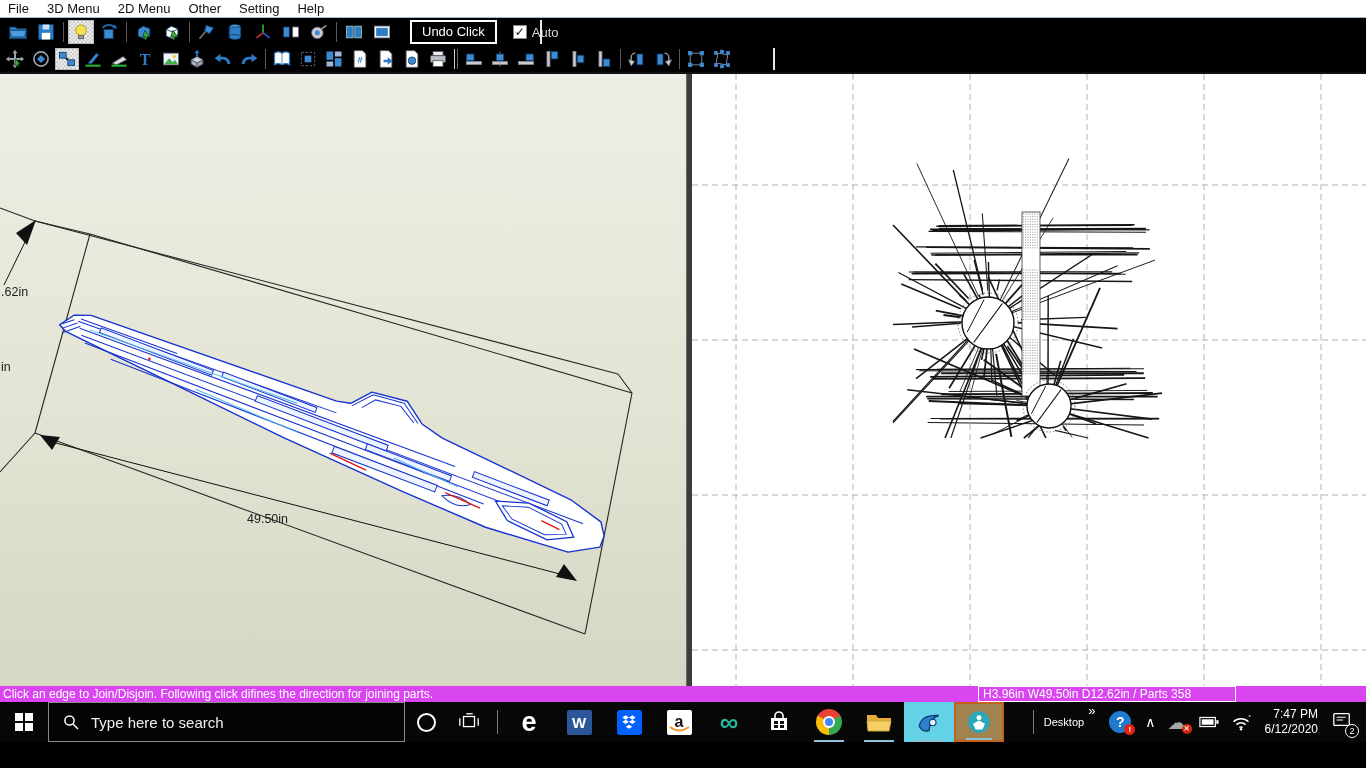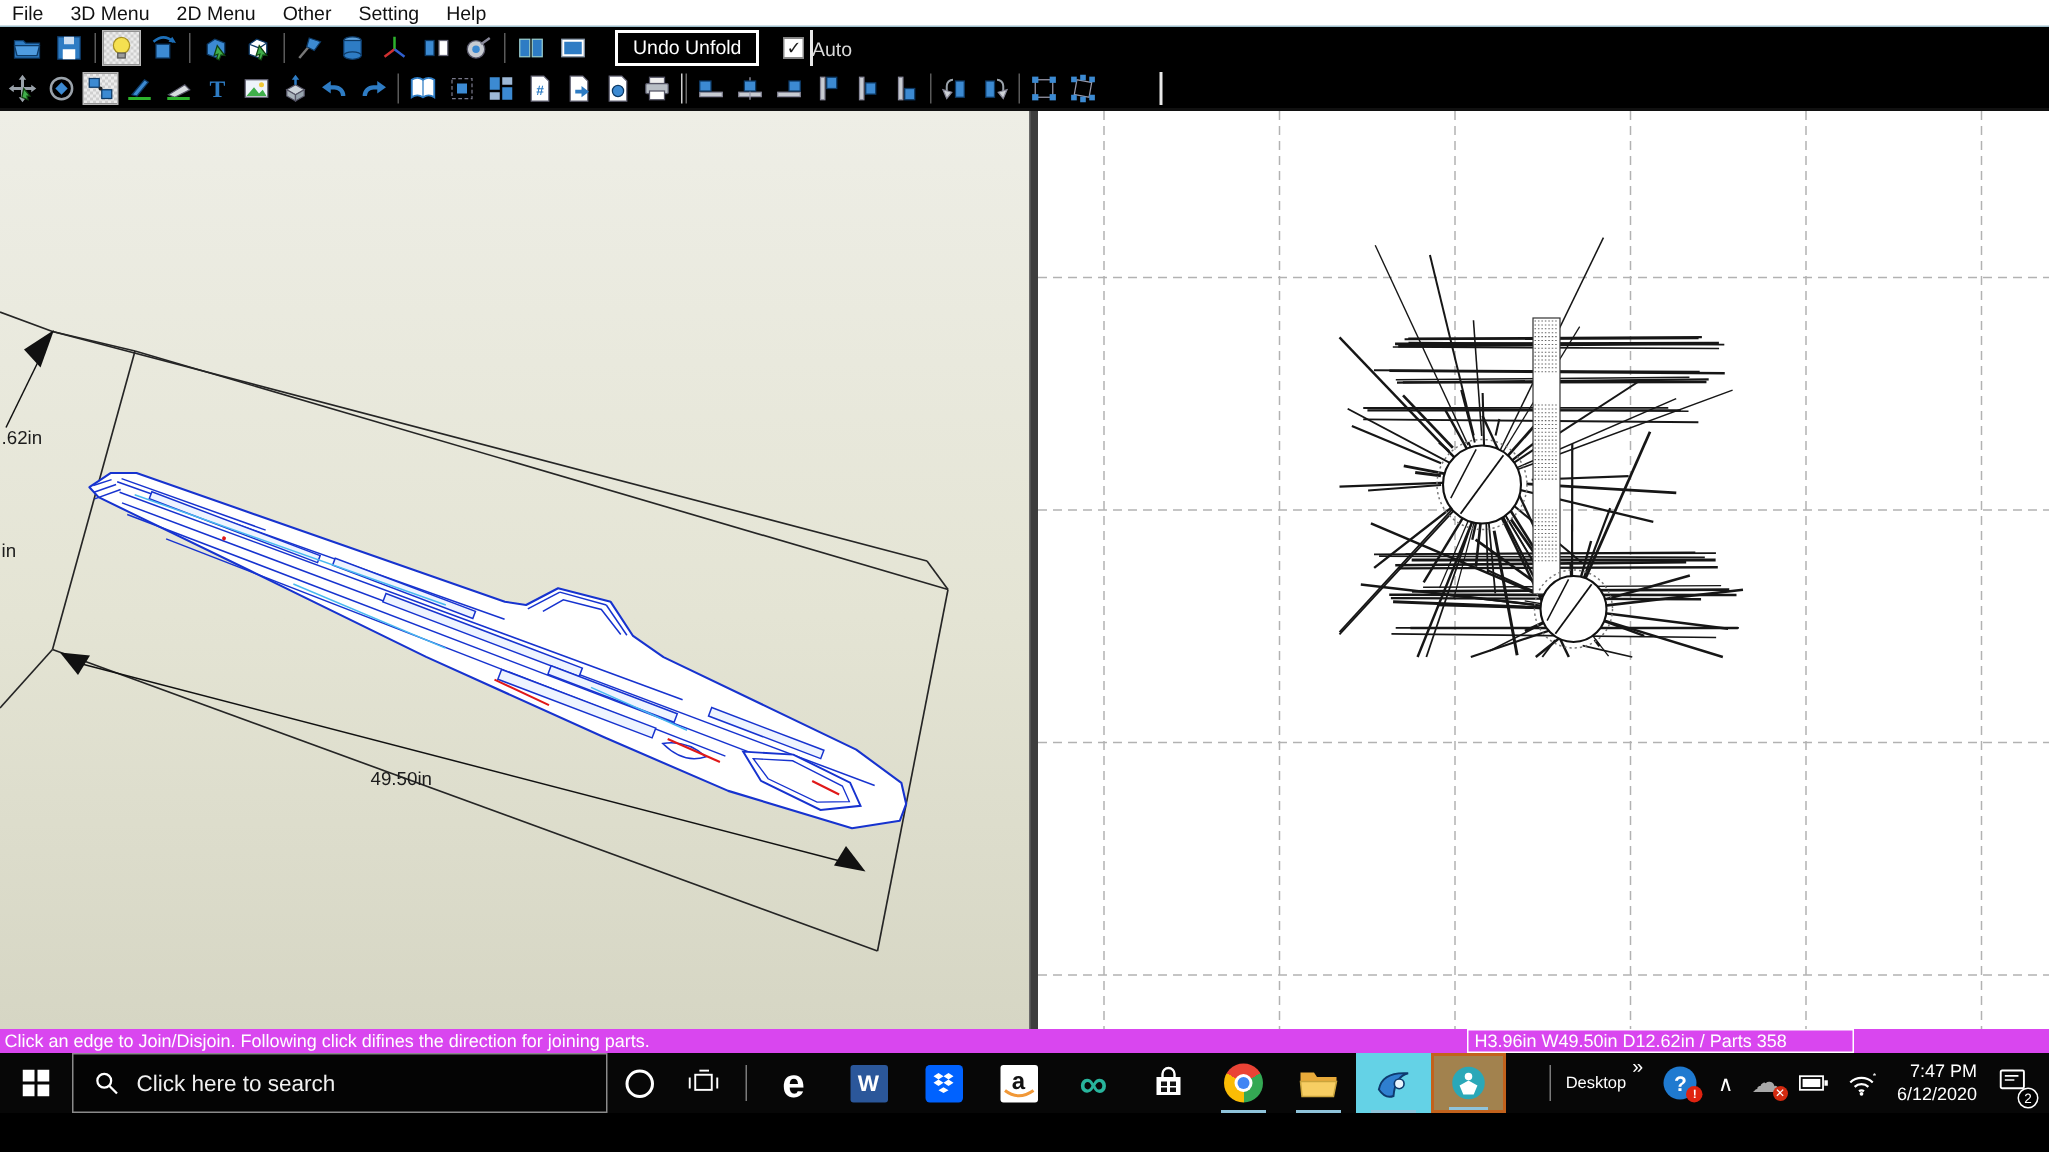--- a/index.html
+++ b/index.html
@@ -184,21 +184,21 @@
           <rect x="3" y="5" width="8" height="14" fill="#2e7cc4" stroke="#9cc"></rect>
           <rect x="13" y="5" width="8" height="14" fill="#2e7cc4" stroke="#9cc"></rect>
         </svg>
       </span>
       <span class="tbi">
         <svg viewBox="0 0 24 24" width="20" height="20">
           <rect x="3" y="5" width="18" height="14" fill="#fff" stroke="#89a"></rect>
           <rect x="5" y="7" width="14" height="10" fill="#2e7cc4"></rect>
         </svg>
       </span>
-    <button class="undo-btn">Undo Unfold</button>
+    <button class="undo-btn">Undo Click</button>
     <span class="auto-wrap">
       <span class="auto-box">✓</span>
       <span class="auto-lbl">Auto</span>
     </span>
     <span class="tb-endline"></span>
   </div>
 
   <div class="tb tb2" id="toolbar2">
       <span class="tbi">
         <svg viewBox="0 0 24 24" width="20" height="20">
@@ -650,21 +650,21 @@
           <rect x="10" y="0" width="8" height="8" fill="#fff"></rect>
         <rect x="0" y="10" width="8" height="8" fill="#fff"></rect>
           <rect x="10" y="10" width="8" height="8" fill="#fff"></rect>
       </svg>
     </div>
     <div class="tsearch">
       <svg class="mag" width="16" height="16" viewBox="0 0 16 16">
         <circle cx="6.5" cy="6.5" r="4.6" fill="none" stroke="#fff" stroke-width="1.5"></circle>
         <path d="M10 10 L15 15" stroke="#fff" stroke-width="1.5"></path>
       </svg>
-      <span class="ph">Click here to search</span>
+      <span class="ph">Type here to search</span>
     </div>
     <div class="cortana">
         <span class="ring"></span>
       </div>
     <div class="tbtn">
       <svg width="22" height="20" viewBox="0 0 24 20">
         <rect x="6" y="4" width="12" height="11" fill="none" stroke="#fff" stroke-width="1.4"></rect>
         <path d="M2 6 v8 M22 6 v8" stroke="#fff" stroke-width="1.4"></path>
         <path d="M9 1 h7" stroke="#fff" stroke-width="1.4"></path>
       </svg>

